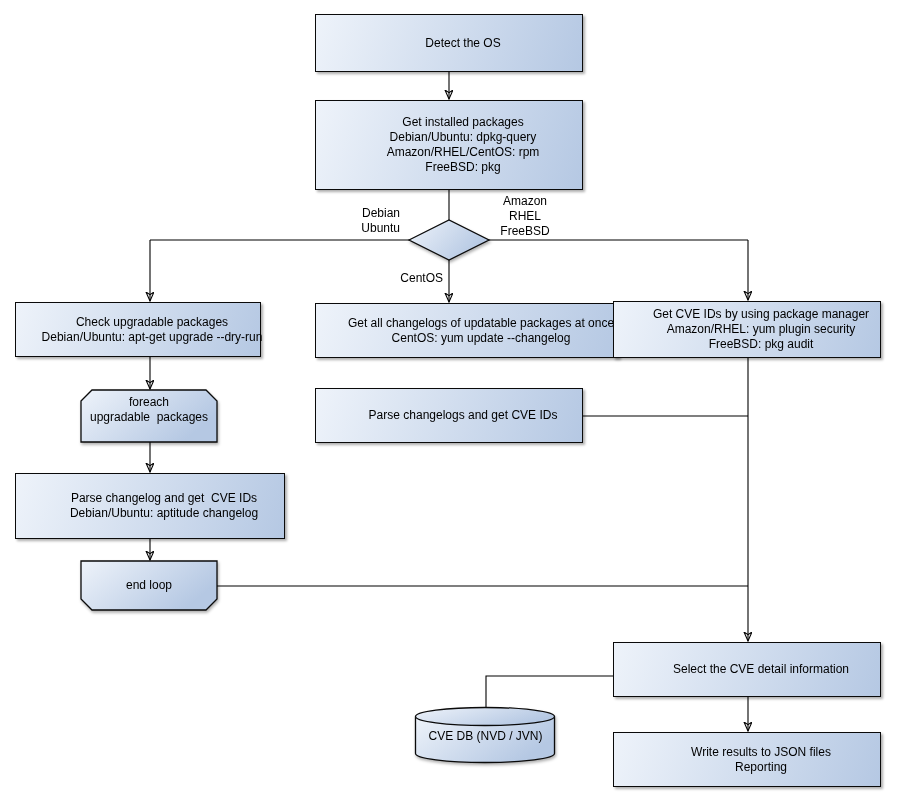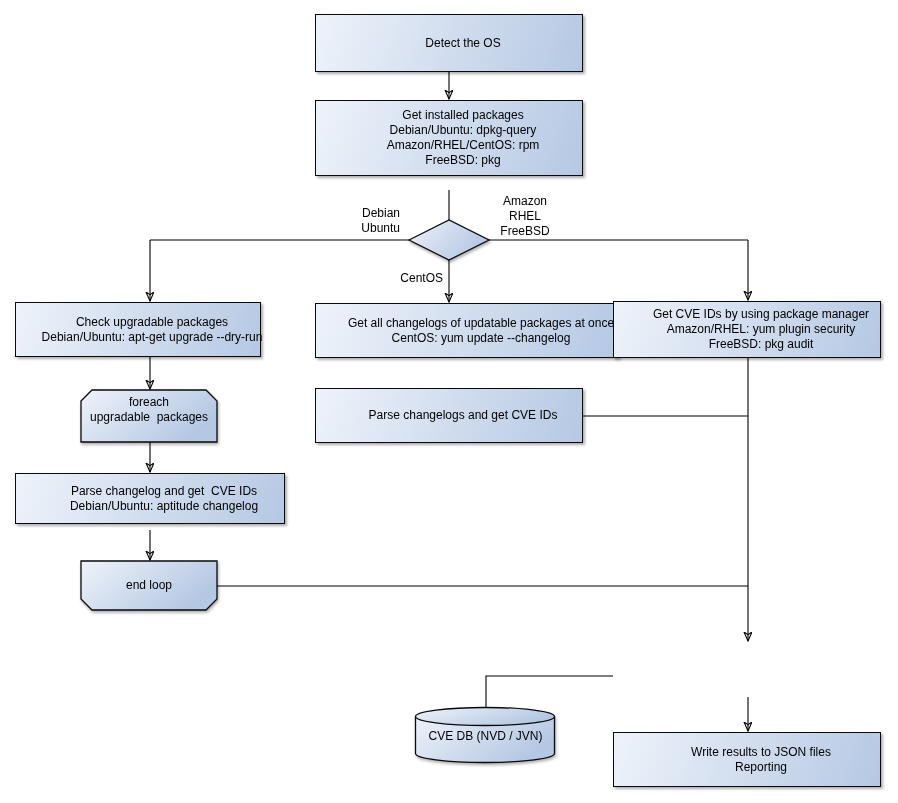--- a/index.html
+++ b/index.html
@@ -68,21 +68,21 @@
     <path d="M583,416 H748"></path>
     <path d="M748,358 V641" marker-end="url(#arrow)"></path>
     <path d="M748,697 V731" marker-end="url(#arrow)"></path>
     <path d="M613,676 H486 V709"></path>
   </svg>
 
   <div class="node box" style="left:315px;top:14px;width:268px;height:58px">
     <span class="txt">Detect the OS</span>
   </div>
 
-  <div class="node box" style="left:315px;top:100px;width:268px;height:76px">
+  <div class="node box" style="left:315px;top:100px;width:268px;height:90px">
     <span class="txt">Get installed packages
 Debian/Ubuntu: dpkg-query
 Amazon/RHEL/CentOS: rpm
 FreeBSD: pkg</span>
   </div>
 
   <div class="node box" style="left:15px;top:302px;width:246px;height:55px">
     <span class="txt">Check upgradable packages
 Debian/Ubuntu: apt-get upgrade --dry-run</span>
   </div>
@@ -95,25 +95,28 @@
   <div class="node box" style="left:613px;top:301px;width:268px;height:57px">
     <span class="txt">Get CVE IDs by using package manager
 Amazon/RHEL: yum plugin security
 FreeBSD: pkg audit</span>
   </div>
 
   <div class="node box" style="left:315px;top:388px;width:268px;height:55px">
     <span class="txt">Parse changelogs and get CVE IDs</span>
   </div>
 
-  <div class="node box" style="left:15px;top:473px;width:270px;height:51px">
+  <div class="node box" style="left:15px;top:473px;width:270px;height:66px">
     <span class="txt">Parse changelog and get  CVE IDs
 Debian/Ubuntu: aptitude changelog</span>
   </div>
 
+  <div class="node box" style="left:613px;top:642px;width:268px;height:55px">
+    <span class="txt">Select the CVE detail information</span>
+  </div>
 
   <div class="node box" style="left:613px;top:732px;width:268px;height:55px">
     <span class="txt">Write results to JSON files
 Reporting</span>
   </div>
 
   <svg class="shape-svg" style="left:407px;top:218px" width="84" height="44" viewBox="-2 -2 84 44">
     <polygon points="0,20 40,0 80,20 40,40" fill="url(#nodeGrad)" stroke="var(--node-border)" stroke-width="1.3"></polygon>
   </svg>
 

